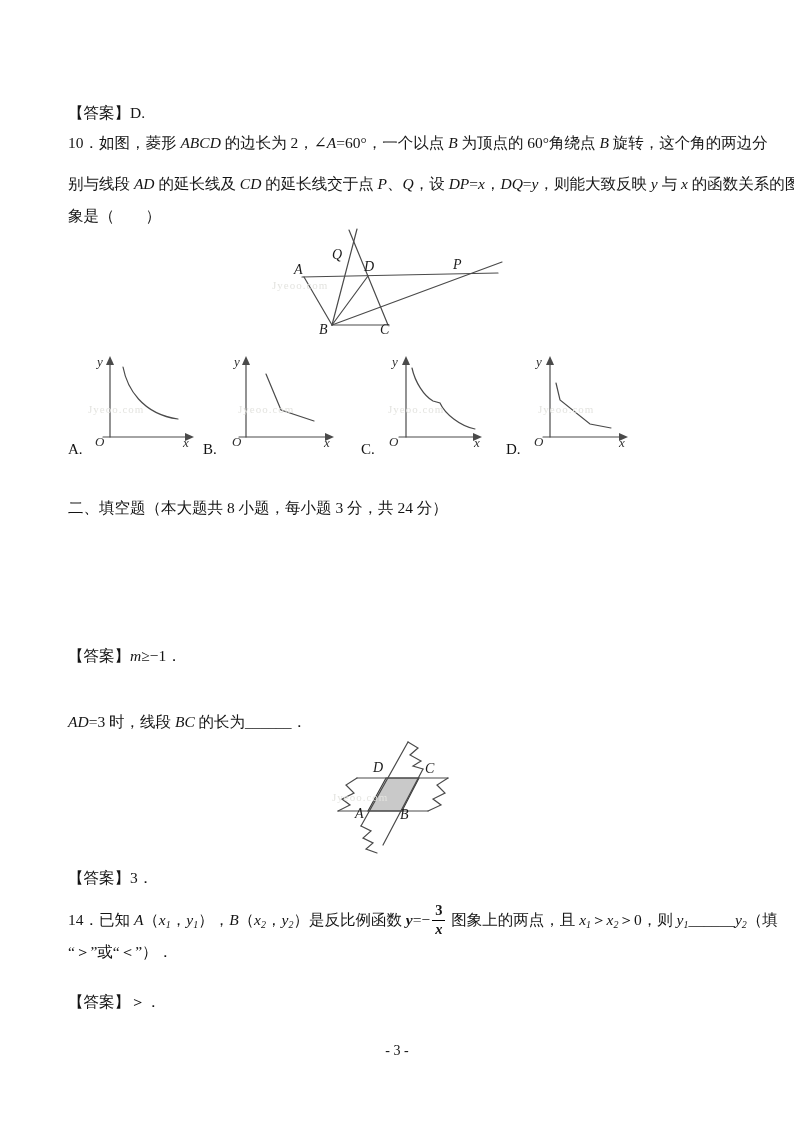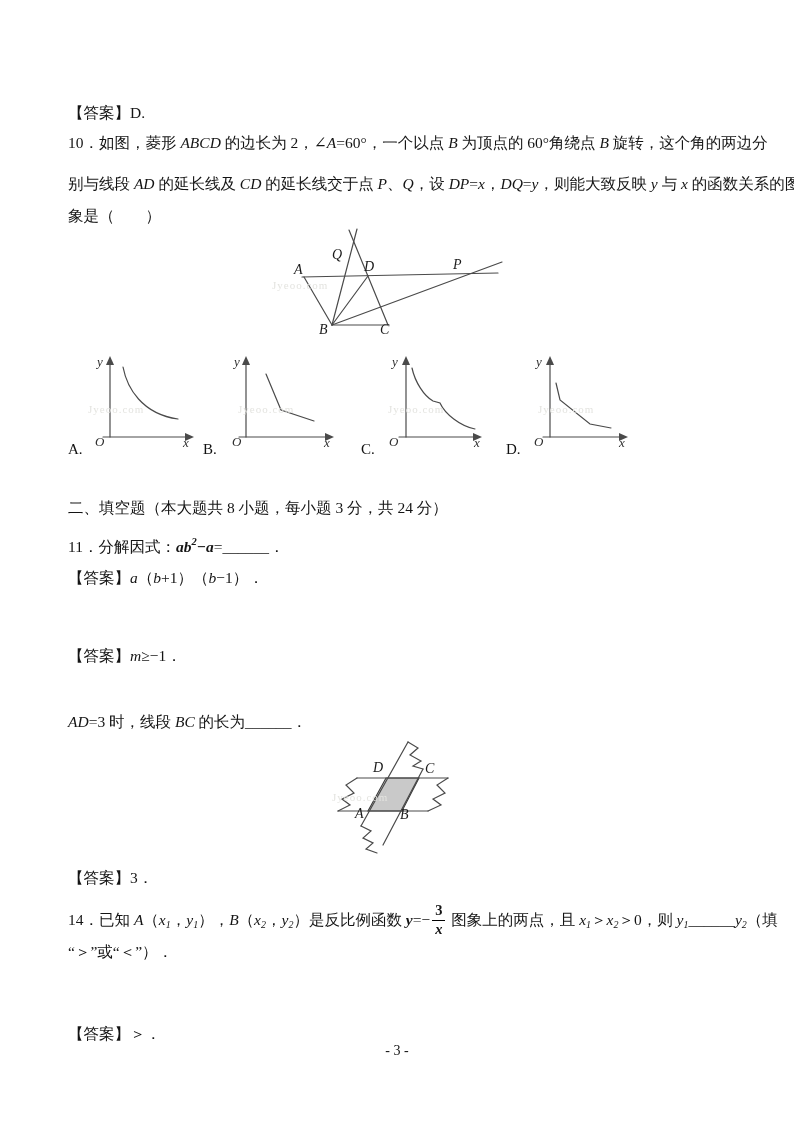--- a/index.html
+++ b/index.html
@@ -105,22 +105,20 @@
       <polygon class="arrow" points="124,87 115,83 115,91"></polygon>
       <polyline class="stroke" points="52,33 56,50 86,74 107,78"></polyline>
     </svg>
     <span class="axis-label" style="left:32px;top:5px">y</span>
     <span class="axis-label" style="left:30px;top:85px">O</span>
     <span class="axis-label" style="left:115px;top:86px">x</span>
     <span class="opt-letter" style="left:2px;top:92px">D.</span>
   </div>
 
   <div class="line" style="top:497px"><span class="seg-b">二、填空题（本大题共 8 小题，每小题 3 分，共 24 分）</span></div>
-  <div class="line" style="top:531px"><span class="seg-n">11．分解因式：</span><span class="seg-bi">ab</span><span class="seg-bsup">2</span><span class="seg-bi">−a</span><span class="seg-n">=</span><span class="seg-n">______</span><span class="seg-n">．</span></div>
-  <div class="line" style="top:567px"><span class="seg-n">【答案】</span><span class="seg-it">a</span><span class="seg-n">（</span><span class="seg-it">b</span><span class="seg-n">+1）（</span><span class="seg-it">b</span><span class="seg-n">−1）．</span></div>
   <div class="line" style="top:645px"><span class="seg-n">【答案】</span><span class="seg-it">m</span><span class="seg-n">≥−1．</span></div>
   <div class="line" style="top:711px"><span class="seg-it">AD</span><span class="seg-n">=3 时，线段 </span><span class="seg-it">BC</span><span class="seg-n"> 的长为</span><span class="seg-n">______</span><span class="seg-n">．</span></div>
 
   <div class="fig" style="left:300px;top:733px;width:200px;height:128px">
     <svg width="200" height="128" viewBox="0 0 200 128">
       <polygon class="fillpoly" points="86,45 119,45 102,78 68,78"></polygon>
       <line class="stroke" x1="57" y1="45" x2="148" y2="45"></line>
       <line class="stroke" x1="38" y1="78" x2="128" y2="78"></line>
       <polyline class="stroke" points="57,45 46,52 54,60 42,66 50,72 38,78"></polyline>
       <polyline class="stroke" points="148,45 137,52 145,60 133,66 141,72 128,78"></polyline>
@@ -131,21 +129,21 @@
     </svg>
     <span class="fig-label" style="left:73px;top:28px">D</span>
     <span class="fig-label" style="left:125px;top:29px">C</span>
     <span class="fig-label" style="left:55px;top:74px">A</span>
     <span class="fig-label" style="left:100px;top:75px">B</span>
   </div>
 
   <div class="line" style="top:867px"><span class="seg-n">【答案】3．</span></div>
   <div class="line" style="top:903px"><span class="seg-n">14．已知 </span><span class="seg-it">A</span><span class="seg-n">（</span><span class="seg-it">x</span><span class="seg-sub">1</span><span class="seg-n">，</span><span class="seg-it">y</span><span class="seg-sub">1</span><span class="seg-n">），</span><span class="seg-it">B</span><span class="seg-n">（</span><span class="seg-it">x</span><span class="seg-sub">2</span><span class="seg-n">，</span><span class="seg-it">y</span><span class="seg-sub">2</span><span class="seg-n">）是反比例函数 </span><span class="seg-bi">y</span><span class="seg-b">=−</span><span class="seg-frac"><span class="frac-num">3</span><span class="frac-den">x</span></span><span class="seg-n"> 图象上的两点，且 </span><span class="seg-it">x</span><span class="seg-sub">1</span><span class="seg-n">＞</span><span class="seg-it">x</span><span class="seg-sub">2</span><span class="seg-n">＞0，则 </span><span class="seg-it">y</span><span class="seg-sub">1</span><span class="seg-n">______</span><span class="seg-it">y</span><span class="seg-sub">2</span><span class="seg-n">（填</span></div>
   <div class="line" style="top:941px"><span class="seg-n">“＞”或“＜”）．</span></div>
-  <div class="line" style="top:1023px"><span class="seg-n">【答案】＞．</span></div>
+  <div class="line" style="top:991px"><span class="seg-n">【答案】＞．</span></div>
 
   <span class="wm" style="left:272px;top:280px">Jyeoo.com</span>
   <span class="wm" style="left:88px;top:404px">Jyeoo.com</span>
   <span class="wm" style="left:238px;top:404px">Jyeoo.com</span>
   <span class="wm" style="left:388px;top:404px">Jyeoo.com</span>
   <span class="wm" style="left:538px;top:404px">Jyeoo.com</span>
   <span class="wm" style="left:332px;top:792px">Jyeoo.com</span>
 
   <div class="pagenum center" style="top:1043px">- 3 -</div>
 

